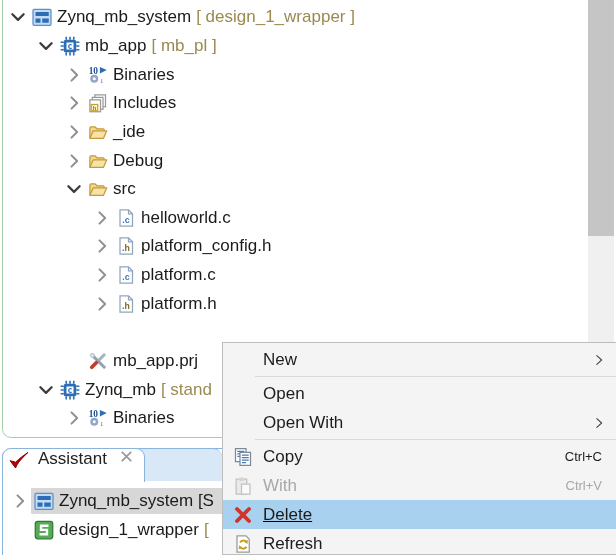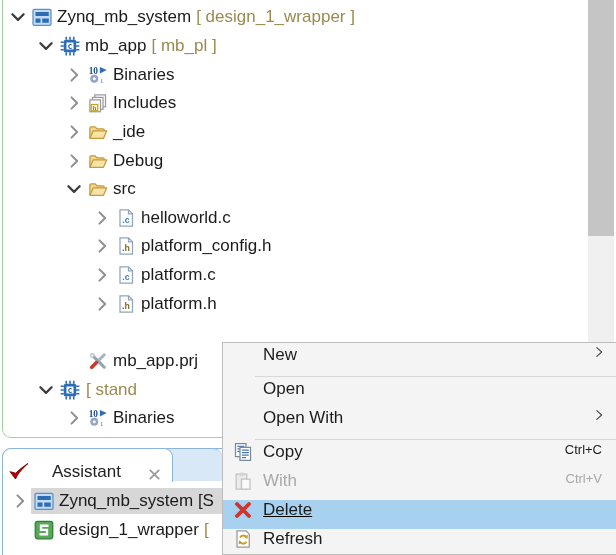--- a/index.html
+++ b/index.html
@@ -29,42 +29,42 @@
   .scroll-track{position:absolute;left:588px;top:0;width:26px;height:436px;background:#f0f0f0;z-index:2;}
   .scroll-thumb{position:absolute;left:0;top:0;width:26px;height:236px;background:#c5c5c5;}
   
   .assistant-panel{
     position:absolute;left:2px;top:448px;width:640px;height:140px;
     background:#fff;border:1px solid var(--border-blue,#8ab4dd);
     border-radius:9px 9px 0 0;box-sizing:border-box;
   }
   .tab{
     position:absolute;left:-1px;top:-1px;height:34px;
-    display:flex;align-items:flex-end;gap:22px;padding:0 10px 0 5px;
+    display:flex;align-items:flex-start;gap:8px;padding:0 10px 0 5px;
     background:#fff;border:1px solid var(--border-blue,#8ab4dd);border-bottom:none;
     border-radius:9px 9px 0 0;box-sizing:border-box;
   }
   .tab-label{font-size:17px;color:#222;}
   .tab .check svg{width:22px;height:22px;display:block;}
   .tab .close svg{width:15px;height:15px;display:block;margin-left:4px;}
   .tabbar-rest{
     position:absolute;left:135px;top:-1px;width:84px;height:33px;
     background:var(--tabbar-blue,#d8e8f6);
     border-top:1px solid var(--border-blue,#8ab4dd);
     border-radius:0 9px 0 0;box-sizing:border-box;
   }
   .assist-tree{position:absolute;left:0;top:37px;width:616px;}
   .assist-tree .trow{height:29px;padding-left:6px;}
   
   .context-menu{
     position:absolute;left:222px;top:342px;width:394px;height:213px;
     background:#f4f4f4;border:1px solid #bdbdbd;border-right:none;
     box-sizing:border-box;padding-top:2px;z-index:10;overflow:hidden;
   }
-  .mi{display:flex;align-items:flex-start;height:29px;}
+  .mi{display:flex;align-items:center;height:29px;}
   .mi.highlight{background:var(--menu-highlight,#a8d1f0);text-decoration:underline;}
   .mi-icon{width:24px;margin-left:8px;display:flex;align-items:center;justify-content:center;flex:0 0 24px;}
   .mi-icon svg{width:20px;height:20px;}
   .mi-label{margin-left:8px;font-size:17px;color:#1c1c1c;}
   .mi.disabled .mi-label,.mi.disabled .mi-shortcut{color:#a8a8a8;}
   .mi-fill{flex:1;}
   .mi-shortcut{font-size:13px;color:#1c1c1c;margin-right:14px;}
   .mi-sub{width:22px;margin-right:6px;display:flex;align-items:center;justify-content:center;}
   .mi-sub svg{width:14px;height:14px;}
   .msep{height:1px;background:#d8d8d8;margin:2px 0 2px 32px;}
@@ -168,21 +168,21 @@
             </svg></span><span class="tlabel">mb_app.prj</span></span></div>
       <div class="trow" style="padding-left: 32px;"><span class="twist"><svg viewBox="0 0 16 16">
             <path d="M3.5 5.8 L8 10.3 L12.5 5.8" fill="none" stroke="#3c3c3c" stroke-width="1.8" stroke-linecap="round" stroke-linejoin="round"></path>
           </svg></span><span class="tsel"><span class="ticon"><svg viewBox="0 0 16 16">
               <g stroke="#2d6db5" stroke-width="1.3">
                 <path d="M5 0.5 V3 M8 0.5 V3 M11 0.5 V3 M5 13 V15.5 M8 13 V15.5 M11 13 V15.5 M0.5 5 H3 M0.5 8 H3 M0.5 11 H3 M13 5 H15.5 M13 8 H15.5 M13 11 H15.5"></path>
               </g>
               <rect x="3" y="3" width="10" height="10" rx="1.5" fill="#2d6db5"></rect>
               <rect x="5.2" y="5.2" width="5.6" height="5.6" fill="#fff"></rect>
               <text x="8" y="10" font-size="6.5" font-weight="bold" fill="#2d6db5" text-anchor="middle" font-family="DejaVu Sans Mono,monospace">c</text>
-            </svg></span><span class="tsuffix">[ stand</span></span></div>
+            </svg></span><span class="tlabel">Zynq_mb</span><span class="tsuffix">[ stand</span></span></div>
       <div class="trow" style="padding-left: 60px;"><span class="twist"><svg viewBox="0 0 16 16">
             <path d="M6 3.5 L10.5 8 L6 12.5" fill="none" stroke="#8f8f8f" stroke-width="1.6" stroke-linecap="round" stroke-linejoin="round"></path>
           </svg></span><span class="tsel"><span class="ticon"><svg viewBox="0 0 16 16">
               <text x="0.5" y="7" font-size="7.5" font-weight="bold" fill="#1d4f91" font-family="Liberation Serif,serif">10</text>
               <path d="M9.5 1.5 L15 4 L9.5 6.8 Z" fill="#2d6db5"></path>
               <circle cx="5" cy="11" r="3.2" fill="#93a6c9"></circle>
               <circle cx="5" cy="11" r="1.2" fill="#fff"></circle>
               <text x="9.5" y="14.5" font-size="5.5" fill="#5a6e84" font-family="Liberation Serif,serif">1</text>
             </svg></span><span class="tlabel">Binaries</span></span></div>
     </div>

